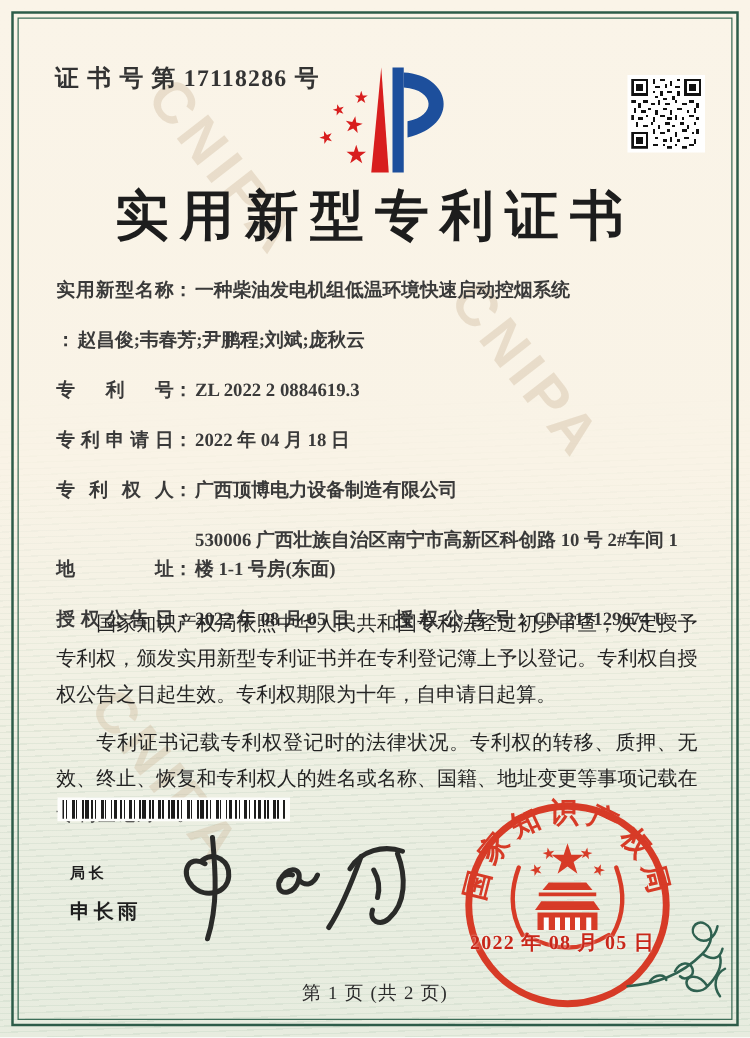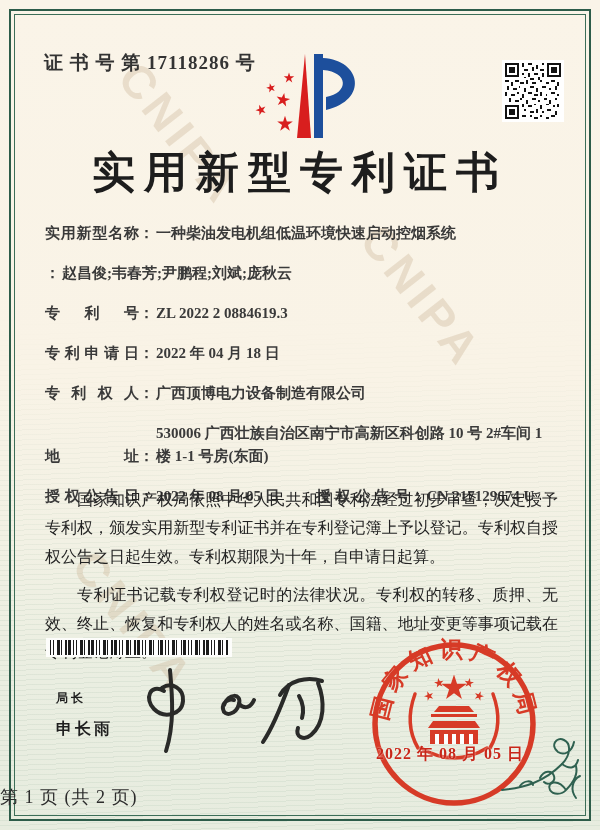--- a/index.html
+++ b/index.html
@@ -45,21 +45,21 @@
   .sig-title{position:absolute;left:56px;top:690px;font-family:Liberation Sans, sans-serif;font-size:12px;font-weight:600;letter-spacing:3px;color:#1f1f1f;}
   .sig-name{position:absolute;left:56px;top:719px;font-family:"Liberation Sans",sans-serif;font-size:16px;font-weight:700;letter-spacing:3px;color:#1f1f1f;}
   .signature{position:absolute;left:122px;top:663px;}
   .seal{position:absolute;left:366px;top:636px;opacity:0.94;}
   .seal-date{
     position:absolute;left:376px;top:744px;width:160px;font-size:16px;font-weight:bold;
     color:#c8271a;letter-spacing:1px;white-space:nowrap;
     text-shadow:0 0 2px rgba(255,255,255,0.85);z-index:6;
   }
   .flourish{position:absolute;right:16px;bottom:26px;}
-  .footer{position:absolute;left:0;right:0;top:785px;font-size:18px;color:#2c2c2c;letter-spacing:1px;}
+  .footer{position:absolute;left:0;right:0;top:785px;text-align:center;font-size:15px;color:#2c2c2c;letter-spacing:1px;}
 </style>
 </head>
 <body>
 
 <div class="page">
 
   <div class="guilloche"></div>
 
   <div class="watermark" style="left:150px;top:52px;">CNIPA</div>
   <div class="watermark" style="left:392px;top:214px;">CNIPA</div>

